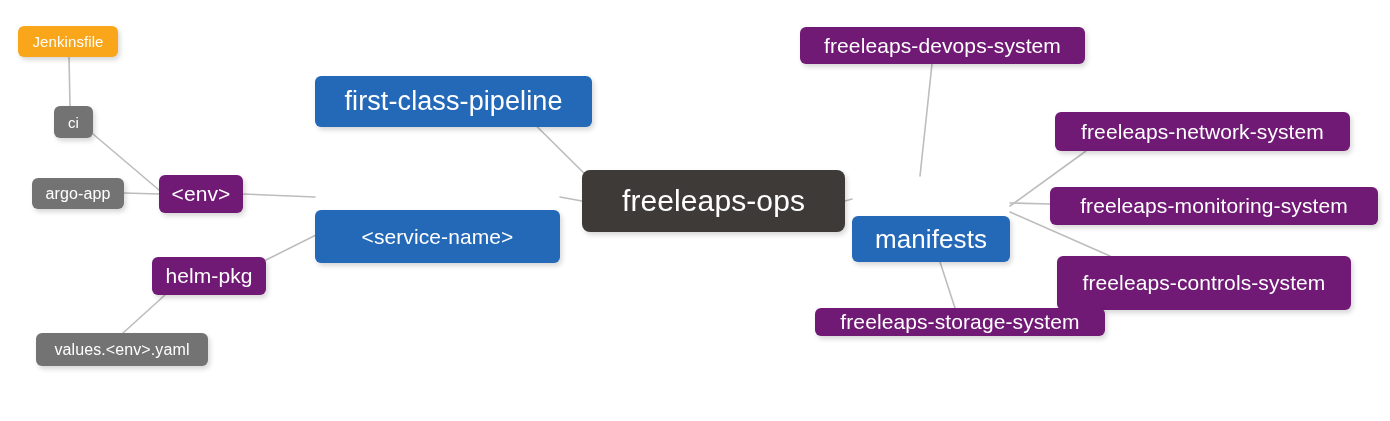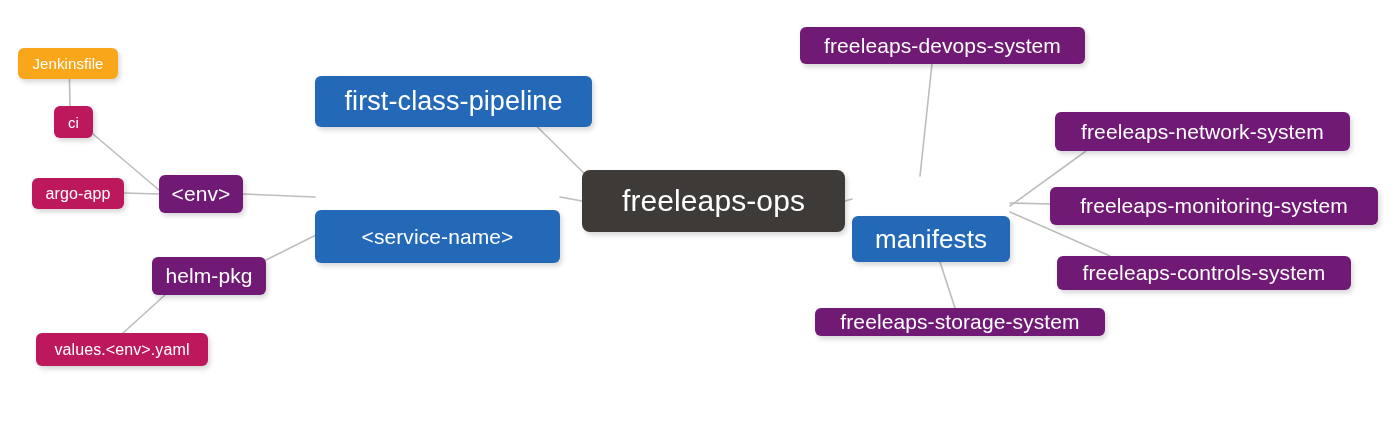--- a/index.html
+++ b/index.html
@@ -40,22 +40,22 @@
     letter-spacing: 0.1px;
     z-index: 2;
     user-select: none;
   }
   .node.root {
     border-radius: 8px;
   }
   .lvl-root   { background: #3e3a38; }
   .lvl-blue   { background: #2469b8; margin-top: 40px; }
   .lvl-green  { background: #701a75; }
-  .lvl-orange { background: #f9a61b; margin-top: 22px; }
-  .lvl-red    { background: #be185d; }
+  .lvl-orange { background: #f9a61b; }
+  .lvl-red    { background: #737373; }
 </style>
 </head>
 <body>
 
 <div id="canvas">
 
   <svg id="edges" viewBox="0 0 1390 421" preserveAspectRatio="none">
       <line x1="582" y1="201" x2="560" y2="197" stroke="#bdbdbd" stroke-width="1.6" stroke-linecap="round"></line>
       <line x1="597" y1="186" x2="497" y2="87" stroke="#bdbdbd" stroke-width="1.6" stroke-linecap="round"></line>
       <line x1="845" y1="201" x2="852" y2="199" stroke="#bdbdbd" stroke-width="1.6" stroke-linecap="round"></line>
@@ -105,21 +105,21 @@
       </div>
       <div class="node lvl-green" style="left: 800px; top: 27px; width: 285px; height: 37px; font-size: 21px;">
         <span>freeleaps-devops-system</span>
       </div>
       <div class="node lvl-green" style="left: 1055px; top: 112px; width: 295px; height: 39px; font-size: 21px;">
         <span>freeleaps-network-system</span>
       </div>
       <div class="node lvl-green" style="left: 1050px; top: 187px; width: 328px; height: 38px; font-size: 21px;">
         <span>freeleaps-monitoring-system</span>
       </div>
-      <div class="node lvl-green" style="left: 1057px; top: 256px; width: 294px; height: 34px; font-size: 21px;">
+      <div class="node lvl-green" style="left: 1057px; top: 256px; width: 294px; height: 54px; font-size: 21px;">
         <span>freeleaps-controls-system</span>
       </div>
       <div class="node lvl-green" style="left: 815px; top: 308px; width: 290px; height: 28px; font-size: 21px;">
         <span>freeleaps-storage-system</span>
       </div>
     </div>
 
 </div>
 
 </body></html>

